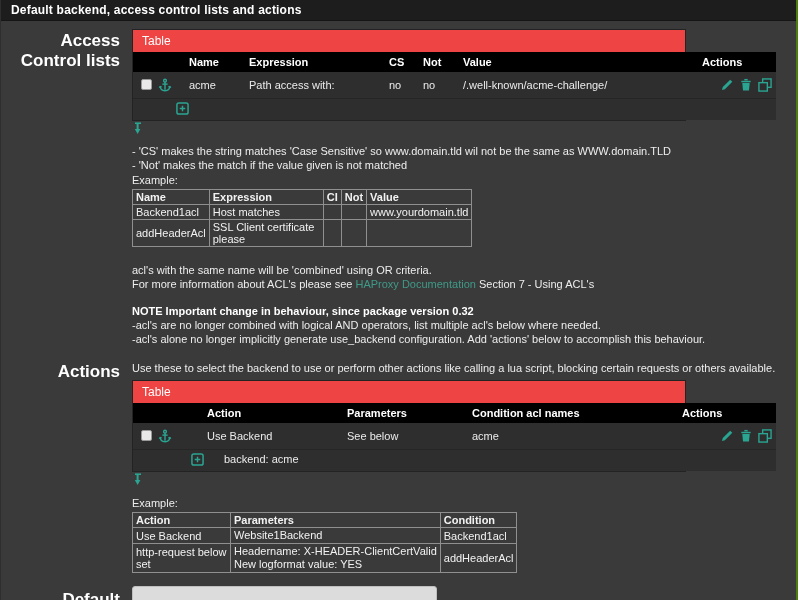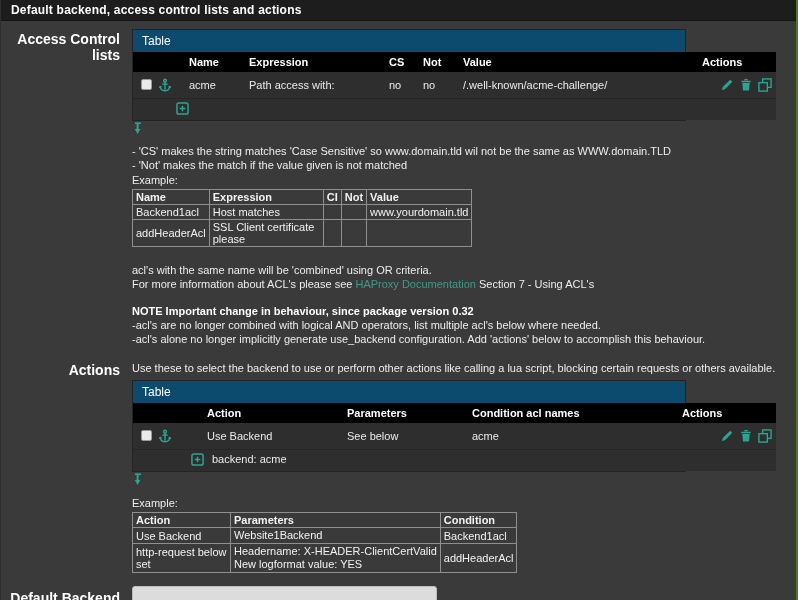--- a/index.html
+++ b/index.html
@@ -12,47 +12,47 @@
   .panel { width:798px; height:600px; border-left:1px solid #2e2e2e; border-right:2px solid #4d7c0f; }
   .panel-header {
     background:#1d1d1d; color:#ffffff; font-weight:bold; font-size:12px;
     height:21px; line-height:21px; padding:0 10px; letter-spacing:.2px;
     border-bottom:1px solid #151515;
   }
   .panel-body { padding-top:8px; }
   .form-row { display:flex; align-items:flex-start; }
   .row-label {
     width:131px; flex:0 0 131px; text-align:right; font-weight:bold;
-    color:#ffffff; padding:2px 12px 0 4px; font-size:14px;
+    color:#ffffff; padding:2px 12px 0 4px; font-size:17px;
   }
   .row-content { flex:1 1 auto; padding-right:8px; min-width:0; }
   .desc { margin:1px 0 5px 0; line-height:14px; color:#ededed; }
 
   
-  .tbl-container { width:554px; background:#0c4a6e; border:1px solid #232323; }
+  .tbl-container { width:554px; background:#ef4444; border:1px solid #232323; }
   .tbl-title { padding:4px 9px 4px 9px; color:#fdfdfd; font-size:12px; }
   table.grid { border-collapse:collapse; width:643px; table-layout:fixed; }
   table.grid thead tr { background:#000000; }
   table.grid th {
     color:#ffffff; font-weight:bold; text-align:left; font-size:11px;
     padding:4px 4px; white-space:nowrap;
   }
   table.grid td { padding:5px 4px; vertical-align:middle; }
   tr.data-row { background:#2e2e2e; }
   tr.data-row td { height:26px; }
   tr.sub-row { background:#2e2e2e; border-top:1px solid #262626; }
   tr.sub-row td { padding:3px 4px 5px 4px; }
   .rowtools { display:flex; align-items:center; gap:6px; padding-left:4px; }
   .checkbox {
     width:11px; height:11px; background:#e9e9e9; border:1px solid #9a9a9a;
     border-radius:2px; display:inline-block; flex:0 0 auto;
   }
   .action-icons { text-align:right; padding-right:8px; white-space:nowrap; }
   .action-icons .icon-btn { display:inline-block; margin-left:3px; cursor:pointer; }
-  .subrow-inner { display:flex; gap:8px; }
+  .subrow-inner { display:flex; gap:20px; }
   .hook-icon { margin:1px 0 2px 2px; height:13px; }
 
   
   .note-line { line-height:14px; color:#ededed; }
   .notes-block { margin-top:9px; }
   .example-label { margin-top:1px; line-height:14px; }
   .link { color:#3f9a88; text-decoration:none; cursor:pointer; }
   .note-title { font-weight:bold; color:#ffffff; margin-top:13px; line-height:14px; }
 
   

